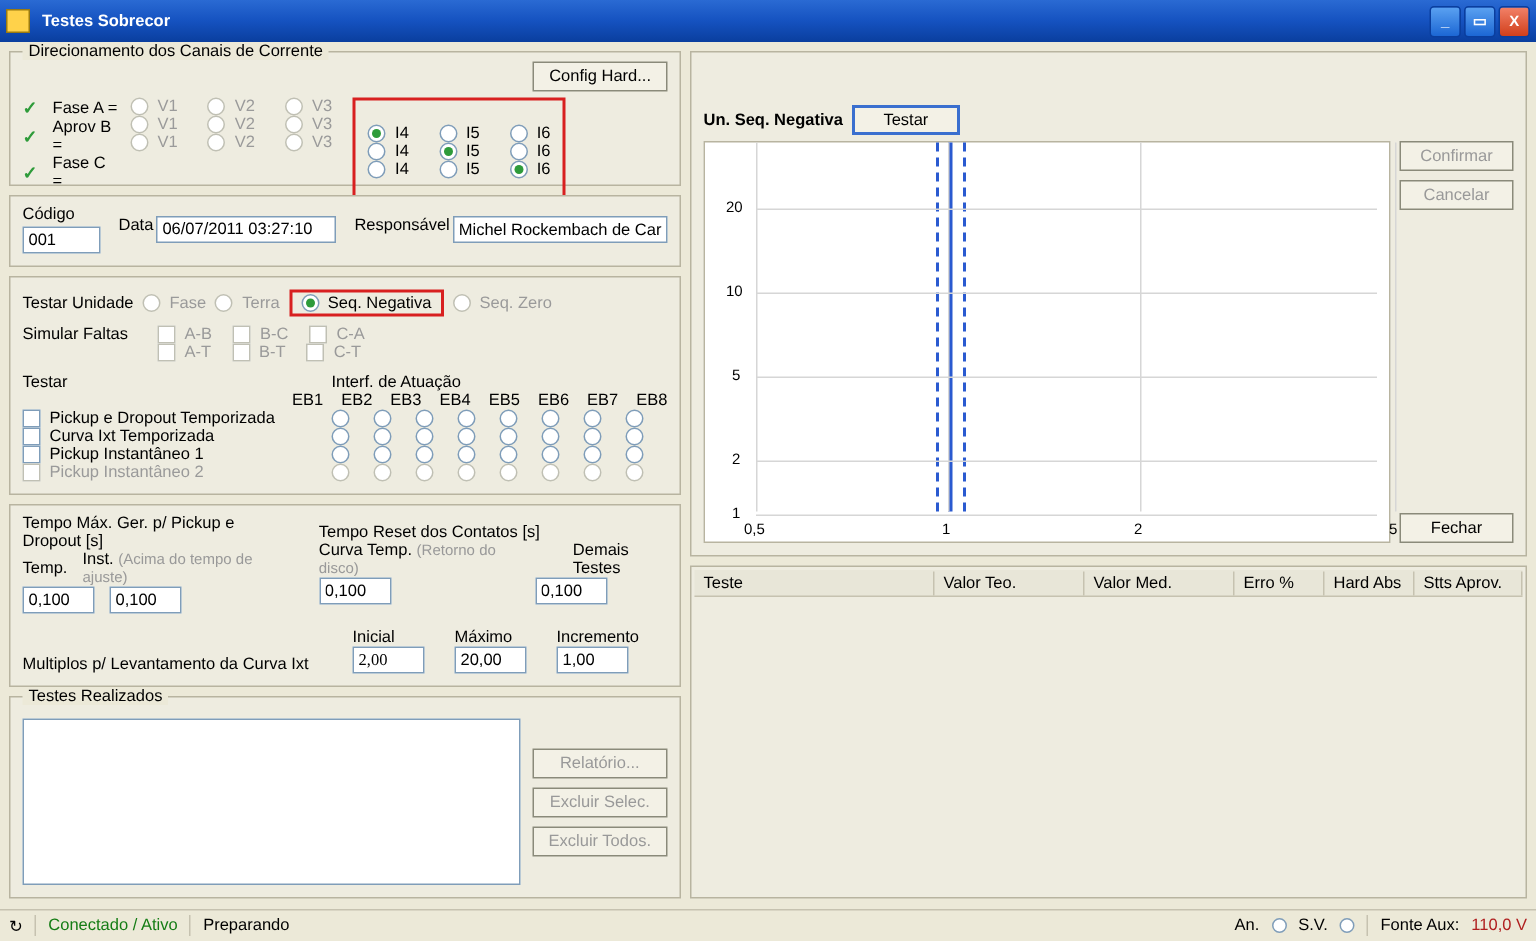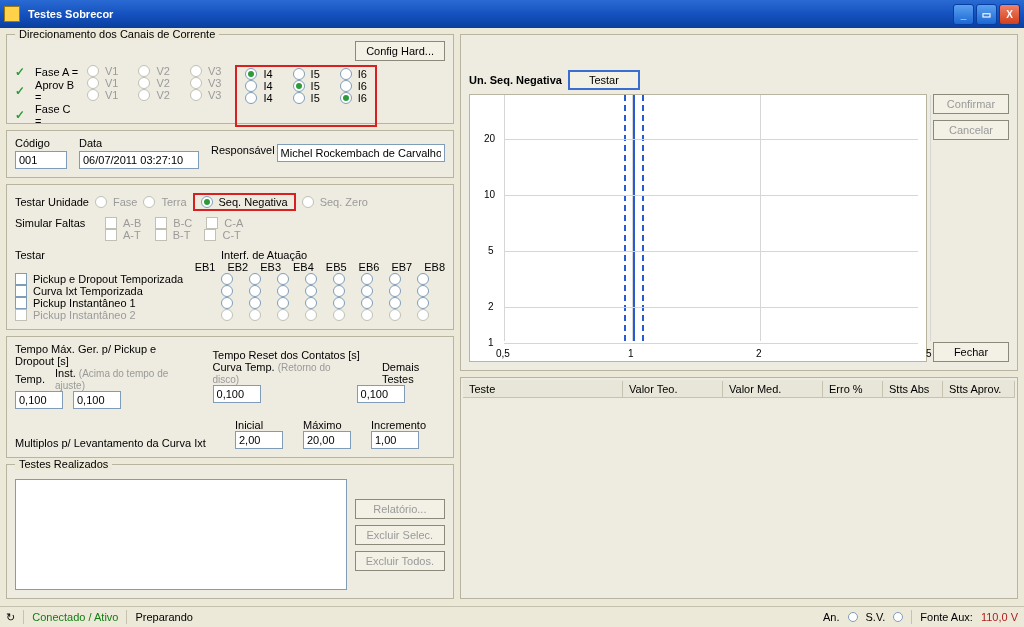--- a/index.html
+++ b/index.html
@@ -114,21 +114,21 @@
               <div class="row dimtxt">
                 <span class="radio-dim"></span>
                 <span>V3</span>
               </div>
               <div class="row dimtxt">
                 <span class="radio-dim"></span>
                 <span>V3</span>
               </div>
             </div>
         </div>
-        <div class="redbox" style="display:flex; gap:20px; padding:1px 8px; margin-left:14px;">
+        <div class="redbox" style="display:flex; gap:20px; padding:16px 8px; margin-left:14px;">
           <div>
               <div class="row">
                 <span class="radio sel"></span>
                 <span>I4</span>
               </div>
               <div class="row">
                 <span class="radio"></span>
                 <span>I4</span>
               </div>
               <div class="row">
@@ -167,21 +167,21 @@
         </div>
       </div>
     </div>
 
     <div class="group" style="padding-top:6px;">
       <div class="row" style="gap:12px;">
         <div style="display:flex;flex-direction:column;gap:2px;">
             <span>Código</span>
             <input type="text" style="width: 52px;" value="001">
           </div>
-        <div style="display:flex;flex-direction:column;gap:2px;">
+        <div style="display:flex;flex-direction:row;gap:2px;">
             <span>Data</span>
             <input type="text" style="width: 120px;" value="06/07/2011 03:27:10">
           </div>
         <div style="display:flex;flex-direction:row;gap:2px;flex:1;">
             <span>Responsável</span>
             <input type="text" style="width: 100%;" value="Michel Rockembach de Carvalho">
           </div>
       </div>
     </div>
 
@@ -330,21 +330,21 @@
               <span>Demais Testes</span>
             </div>
          <div class="row" style="gap:96px;">
               <input type="text" style="width: 48px;" value="0,100">
               <input type="text" style="width: 48px;" value="0,100">
             </div>
         </div>
       </div>
       <div class="row" style="margin-top:10px; gap:20px; align-items:flex-end;">
         <span style="width:200px;">Multiplos p/ Levantamento da Curva Ixt</span>
-        <div><div>Inicial</div><input type="text" style="width: 48px;" value="2,00"></div>
+        <div><div>Inicial</div><input type="text" style="width: 48px; font-family: Liberation Serif, serif;" value="2,00"></div>
         <div><div>Máximo</div><input type="text" style="width: 48px;" value="20,00"></div>
         <div><div>Incremento</div><input type="text" style="width: 48px;" value="1,00"></div>
       </div>
     </div>
 
     <div class="group" style="flex:1;">
       <span class="legend">Testes Realizados</span>
       <div style="display:flex; gap:8px; height:100%;">
         <div style="flex:1; background:#fff; border:1px solid #7f9db9;"></div>
         <div style="display:flex; flex-direction:column; gap:6px; justify-content:center;">
@@ -395,21 +395,21 @@
         </div>
       </div>
     </div>
 
     <div class="group" style="flex:1; padding:2px;">
       <div class="table-head">
         <span class="th" style="width:160px">Teste</span>
         <span class="th" style="width:100px">Valor Teo.</span>
         <span class="th" style="width:100px">Valor Med.</span>
         <span class="th" style="width:60px">Erro %</span>
-        <span class="th" style="width:60px">Stts Abs</span>
+        <span class="th" style="width:60px">Hard Abs</span>
         <span class="th" style="flex:1">Stts Aprov.</span>
       </div>
       <div style="background:#eeece0; height:calc(100% - 18px);"></div>
     </div>
   </div>
 </div>
 
 <div class="statusbar">
   <span>↻</span>
   <span class="sep"></span>

